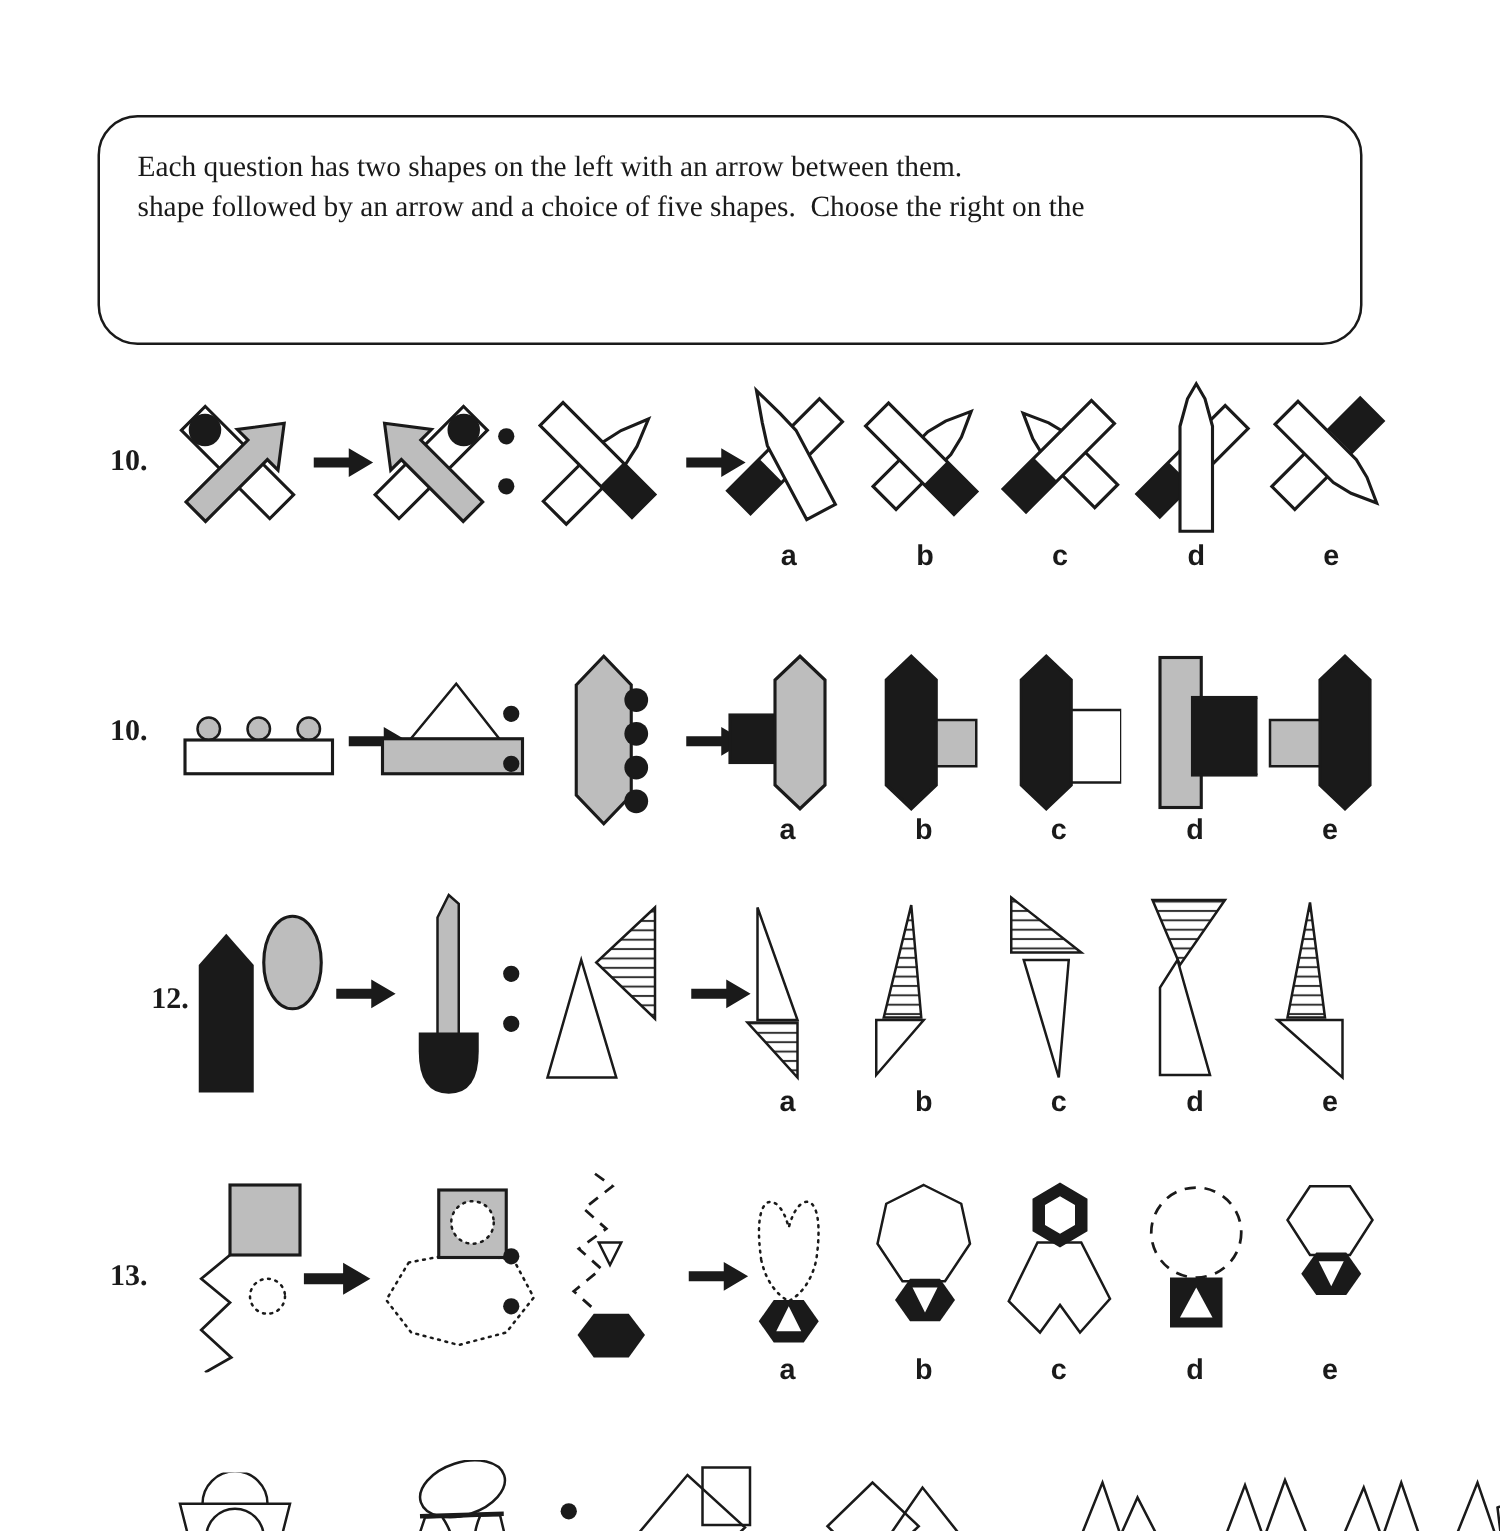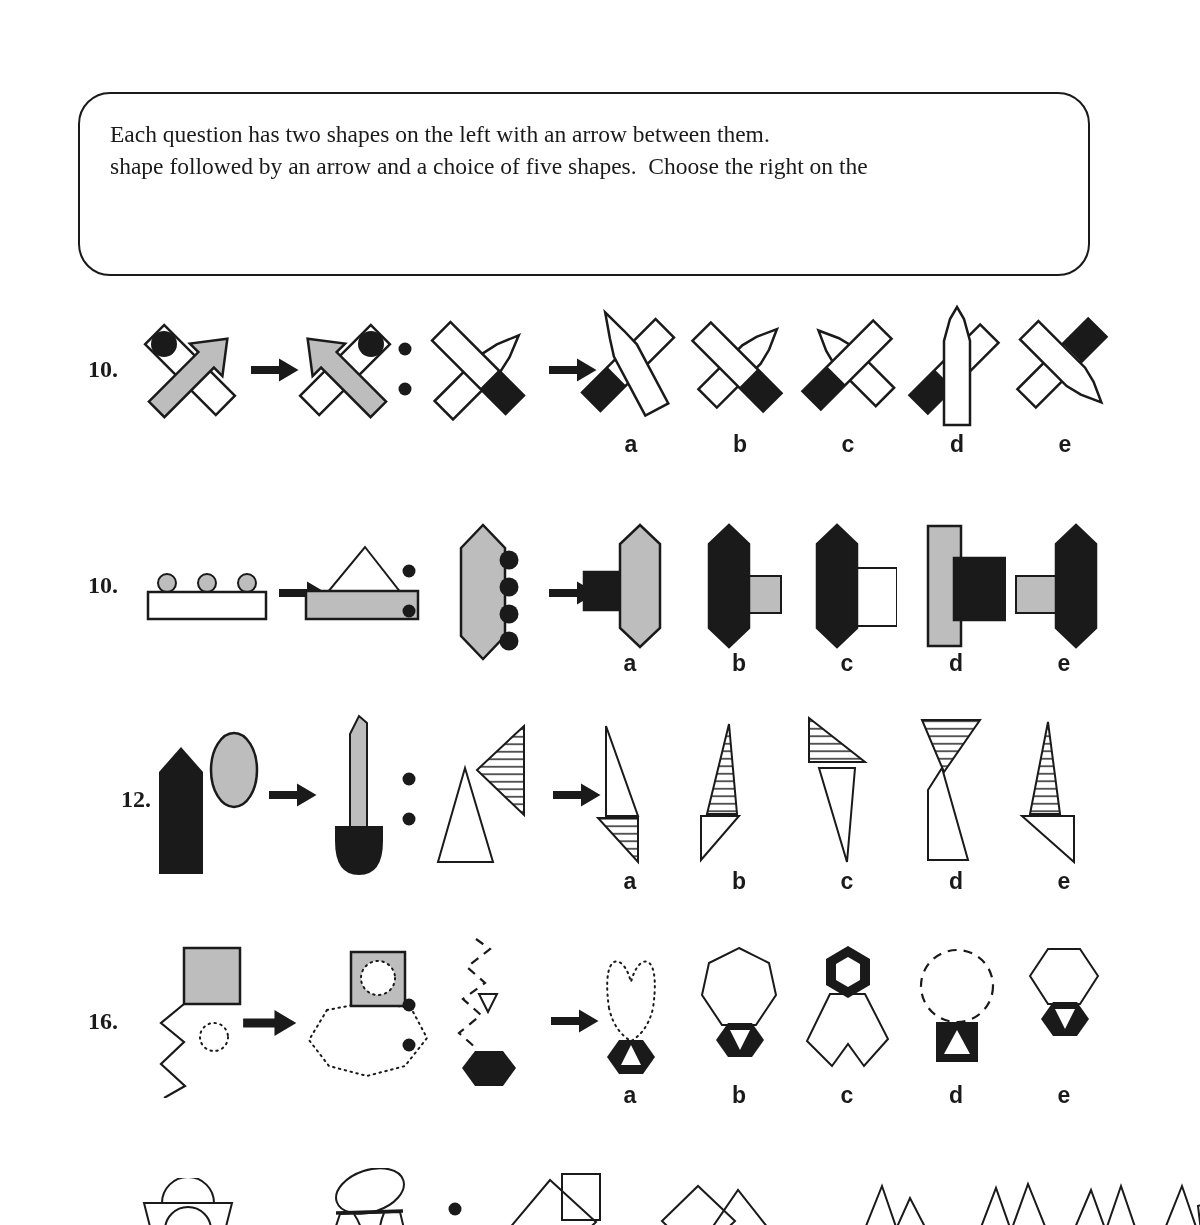--- a/index.html
+++ b/index.html
@@ -293,21 +293,21 @@
   </div>
 
   <div class="option" style="left:1014px; top:710px; width:100px;">
     <svg width="100" height="158" viewBox="0 0 100 158">
       <polygon class="s2 hatch" points="34,12 46,104 16,104"></polygon>
       <polygon class="s2 fw" points="8,106 60,106 60,152"></polygon>
     </svg>
     <div class="opt-label">e</div>
   </div>
 
-  <div class="qnum abs" style="left:88px; top:1008px;">16.</div>
+  <div class="qnum abs" style="left:88px; top:1008px;">13.</div>
 
   <svg class="abs" style="left:148px; top:940px;" width="130" height="158" viewBox="0 0 130 158">
     <rect class="s fg" x="36" y="8" width="56" height="56"></rect>
     <path class="fn" stroke="#1a1a1a" stroke-width="2.2" d="M36,64 L13,83 L36,102 L13,124 L37,146 L16,158"></path>
     <circle class="fn dotted" cx="66" cy="97" r="14"></circle>
   </svg>
 
   <svg class="abs" style="left:242px; top:1006px;" width="56" height="34" viewBox="0 0 50 30">
     <path class="fk" d="M1,11 H29 V3.5 L48.5,15 29,26.5 V19 H1 Z"></path>
   </svg>

